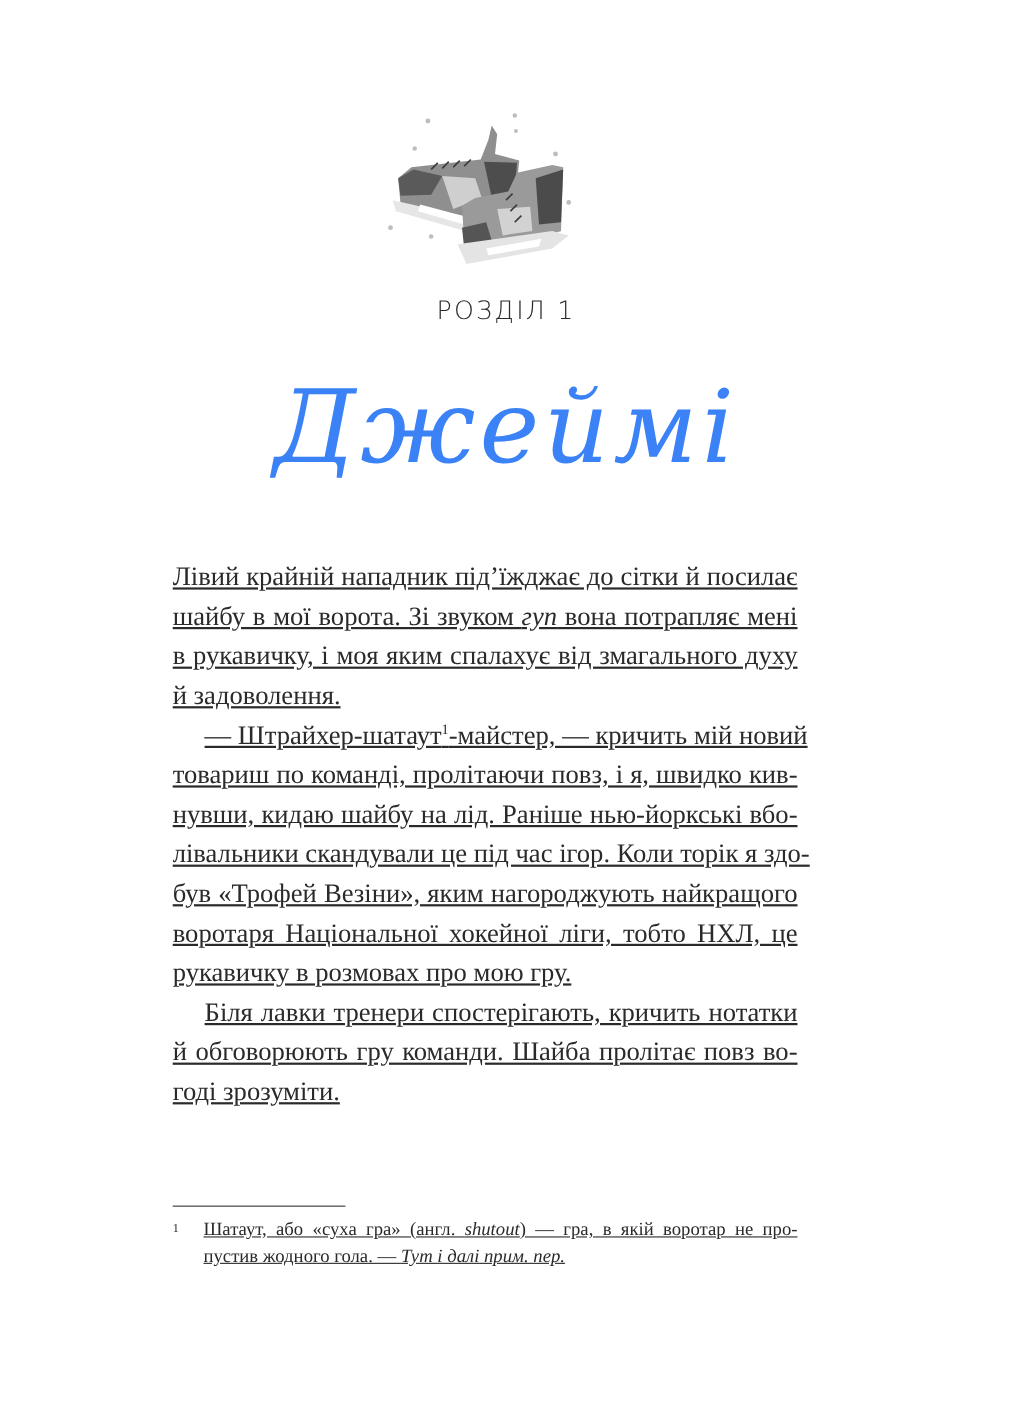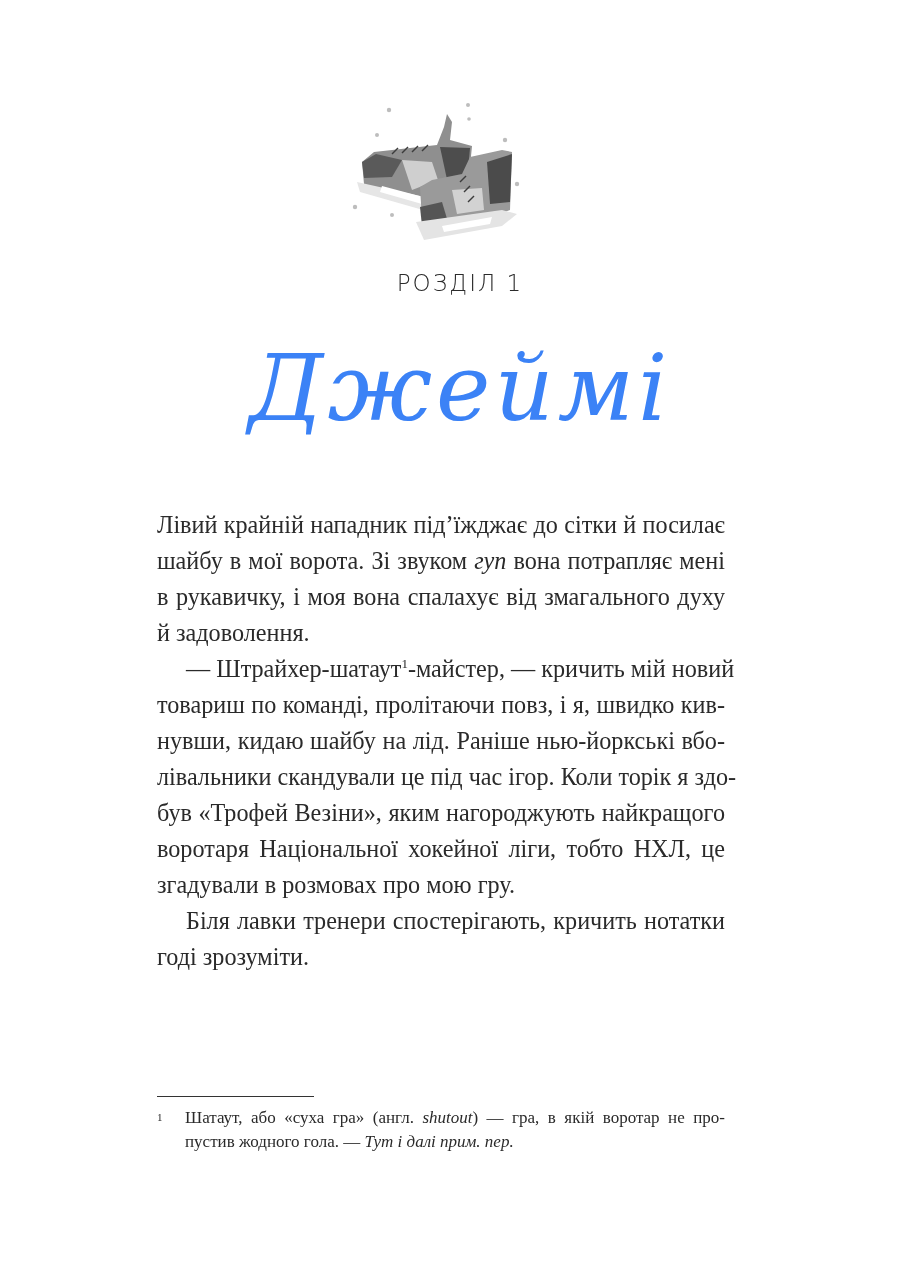--- a/index.html
+++ b/index.html
@@ -18,21 +18,21 @@
     font-family: "DejaVu Serif", serif; font-style: italic; font-size: 92px; color: #3b82f6;
     letter-spacing: 4px; line-height: 110px;
   }
 
   .body-text {
     position: absolute; left: 157px; top: 495px; width: 568px;
     font-family: "Liberation Serif", serif; font-size: 24.2px; color: #2a2a2a;
   }
   .line {
     display: block; height: 36px; line-height: 36px; white-space: nowrap;
-    text-align: justify; text-align-last: justify;
+    text-align: justify; text-align-last: justify; text-decoration: underline;
   }
   .line.last { text-align-last: left; }
   .line.indent { padding-left: 29px; }
   .line em { font-style: italic; }
   sup.fn-ref { font-size: 13px; vertical-align: 9px; line-height: 0; }
 
   .footnote-rule { position: absolute; left: 157px; top: 1084px; width: 157px; height: 1px; background: #333; }
   .footnote {
     position: absolute; left: 157px; top: 1094px; width: 568px;
     font-family: "Liberation Serif", serif; font-size: 17px; color: #2a2a2a;
@@ -94,36 +94,37 @@
   </div>
 
   <div class="chapter-label">РОЗДІЛ 1</div>
   <div class="chapter-title">Джеймі</div>
 
   <div class="body-text">
 
     <div>
       <span class="line">Лівий крайній нападник під’їжджає до сітки й посилає</span>
       <span class="line"><span>шайбу в мої ворота. Зі звуком </span><em>гуп</em><span> вона потрапляє мені</span></span>
-      <span class="line">в рукавичку, і моя вона спалахує від змагального духу</span>
+      <span class="line">в рукавичку, і моя яким спалахує від змагального духу</span>
       <span class="line last">й задоволення.</span>
     </div>
 
     <div>
       <span class="line indent"><span>— Штрайхер-шатаут</span><sup class="fn-ref">1</sup><span>-майстер, — кричить мій новий</span></span>
       <span class="line">товариш по команді, пролітаючи повз, і я, швидко кив-</span>
       <span class="line">нувши, кидаю шайбу на лід. Раніше нью-йоркські вбо-</span>
       <span class="line">лівальники скандували це під час ігор. Коли торік я здо-</span>
       <span class="line">був «Трофей Везіни», яким нагороджують найкращого</span>
       <span class="line">воротаря Національної хокейної ліги, тобто НХЛ, це</span>
-      <span class="line last">згадували в розмовах про мою гру.</span>
+      <span class="line last">рукавичку в розмовах про мою гру.</span>
     </div>
 
     <div>
       <span class="line indent">Біля лавки тренери спостерігають, кричить нотатки</span>
+      <span class="line">й обговорюють гру команди. Шайба пролітає повз во-</span>
       <span class="line last">годі зрозуміти.</span>
     </div>
 
   </div>
 
   <div class="footnote-rule"></div>
   <div class="footnote">
     <span class="fn-num">1</span>
     <div class="fn-body">
       <span class="line"><span>Шатаут, або «суха гра» (англ. </span><em>shutout</em><span>) — гра, в якій воротар не про-</span></span>

